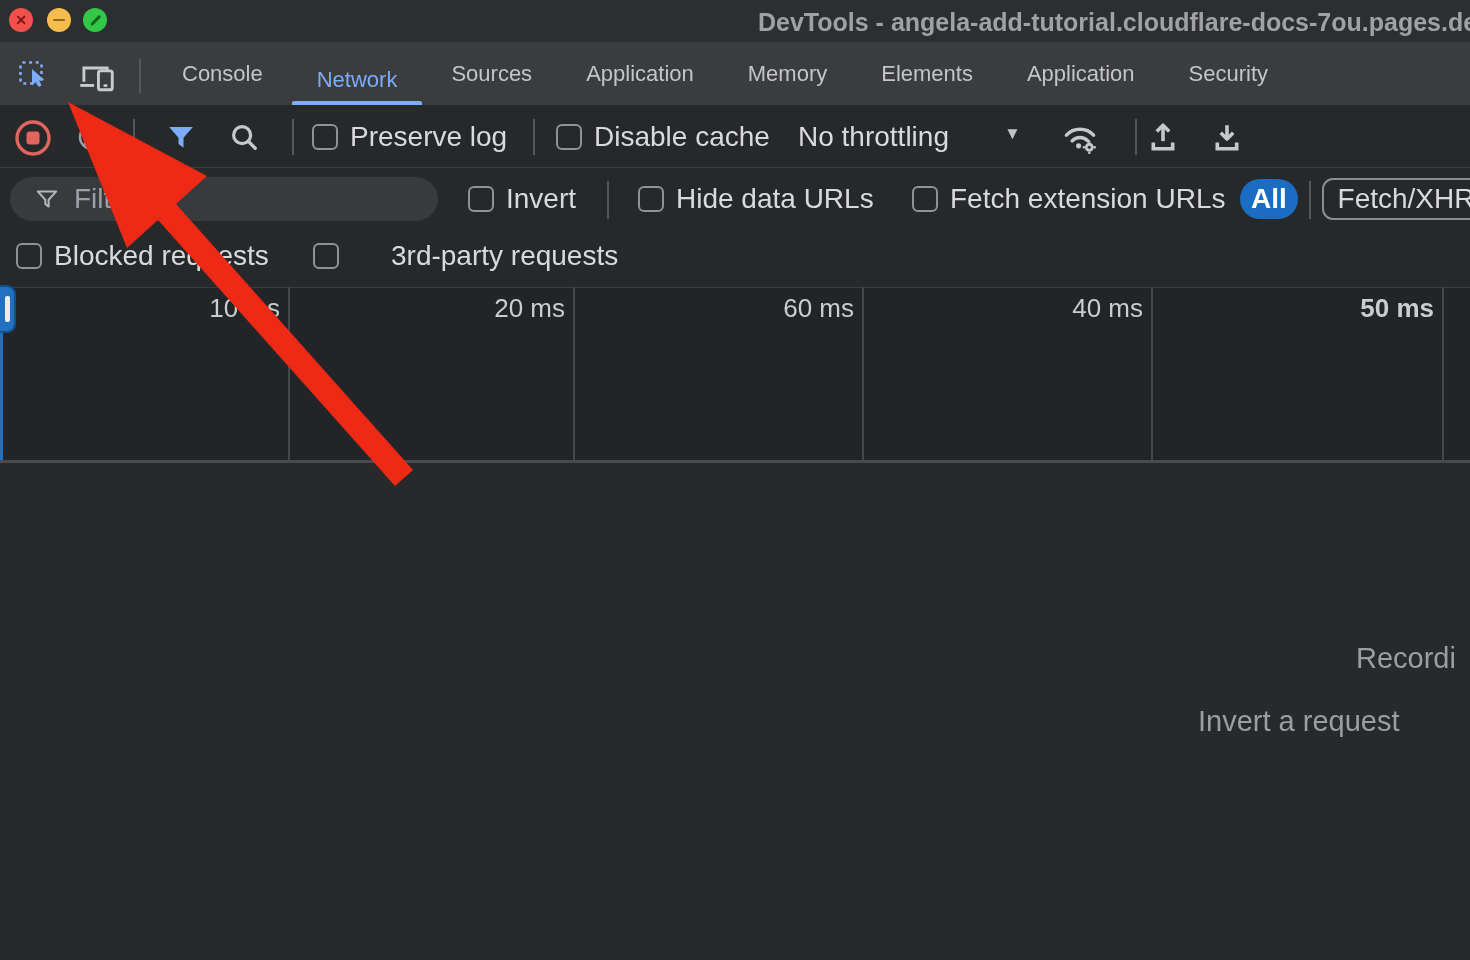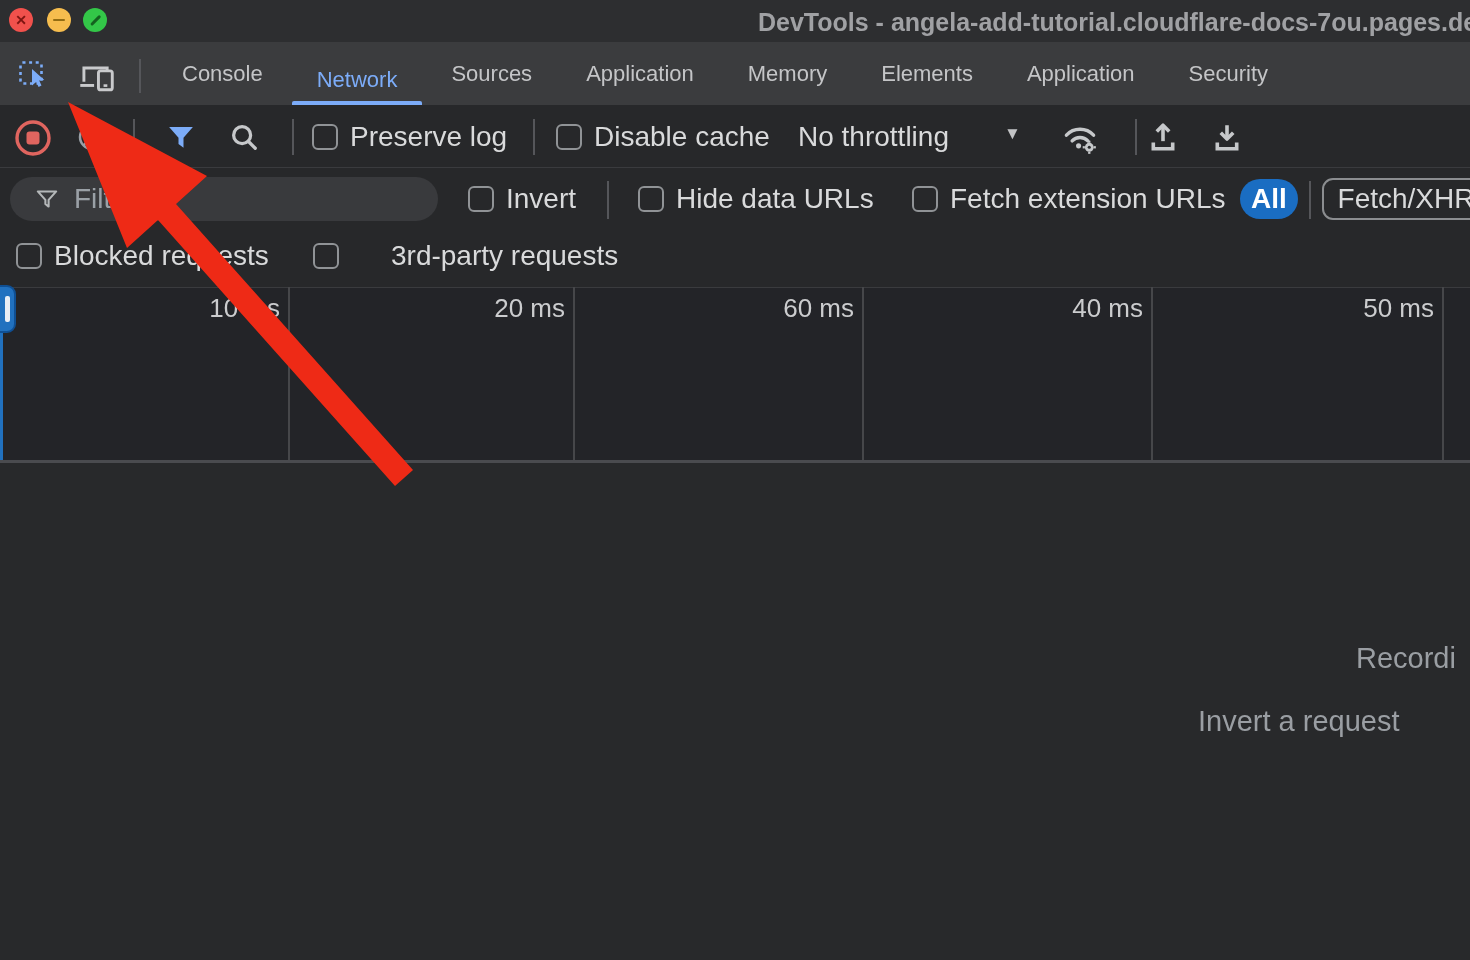--- a/index.html
+++ b/index.html
@@ -229,21 +229,21 @@
 
   <div class="ov-divider" style="left:288px;"></div>
   <div class="ov-divider" style="left:573px;"></div>
   <div class="ov-divider" style="left:862px;"></div>
   <div class="ov-divider" style="left:1151px;"></div>
   <div class="ov-divider" style="left:1442px;"></div>
   <div class="ov-tick" style="left:190px;">10 ms</div>
   <div class="ov-tick" style="left:475px;">20 ms</div>
   <div class="ov-tick" style="left:764px;">60 ms</div>
   <div class="ov-tick" style="left:1053px;">40 ms</div>
-  <div class="ov-tick" style="left:1344px;">50 ms</div>
+  <div class="ov-tick" style="left:1344px;font-weight:bold;">50 ms</div>
   <div class="ov-handle">
       <div class="grip"></div>
     </div>
   <div class="ov-line"></div>
 
   <div class="empty-line1">Recordi</div>
   <div class="empty-line2">Invert a request</div>
 
   <svg class="arrow-overlay" viewBox="0 0 1470 960">
     <polygon points="413,470 176,204 207,176 68,102 127,248 158,220 395,486" fill="#ee2a16"></polygon>

